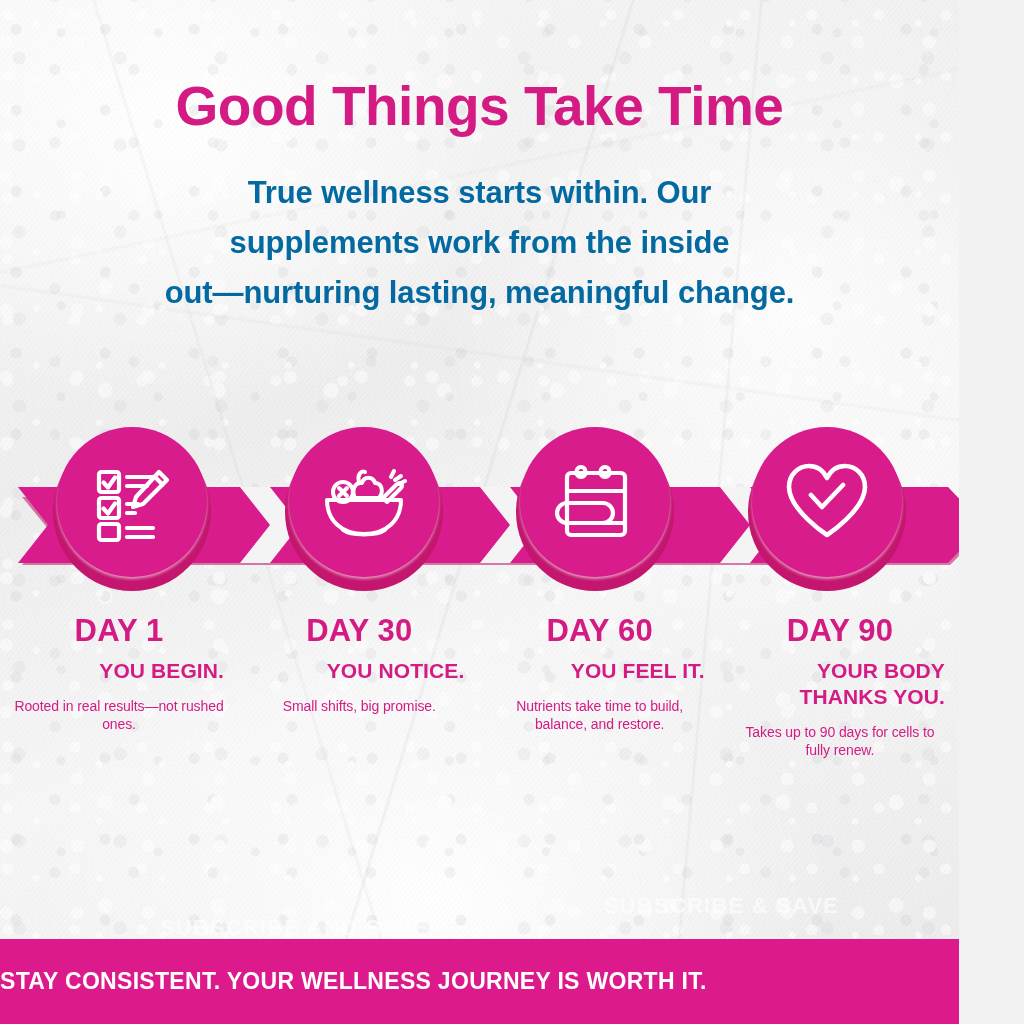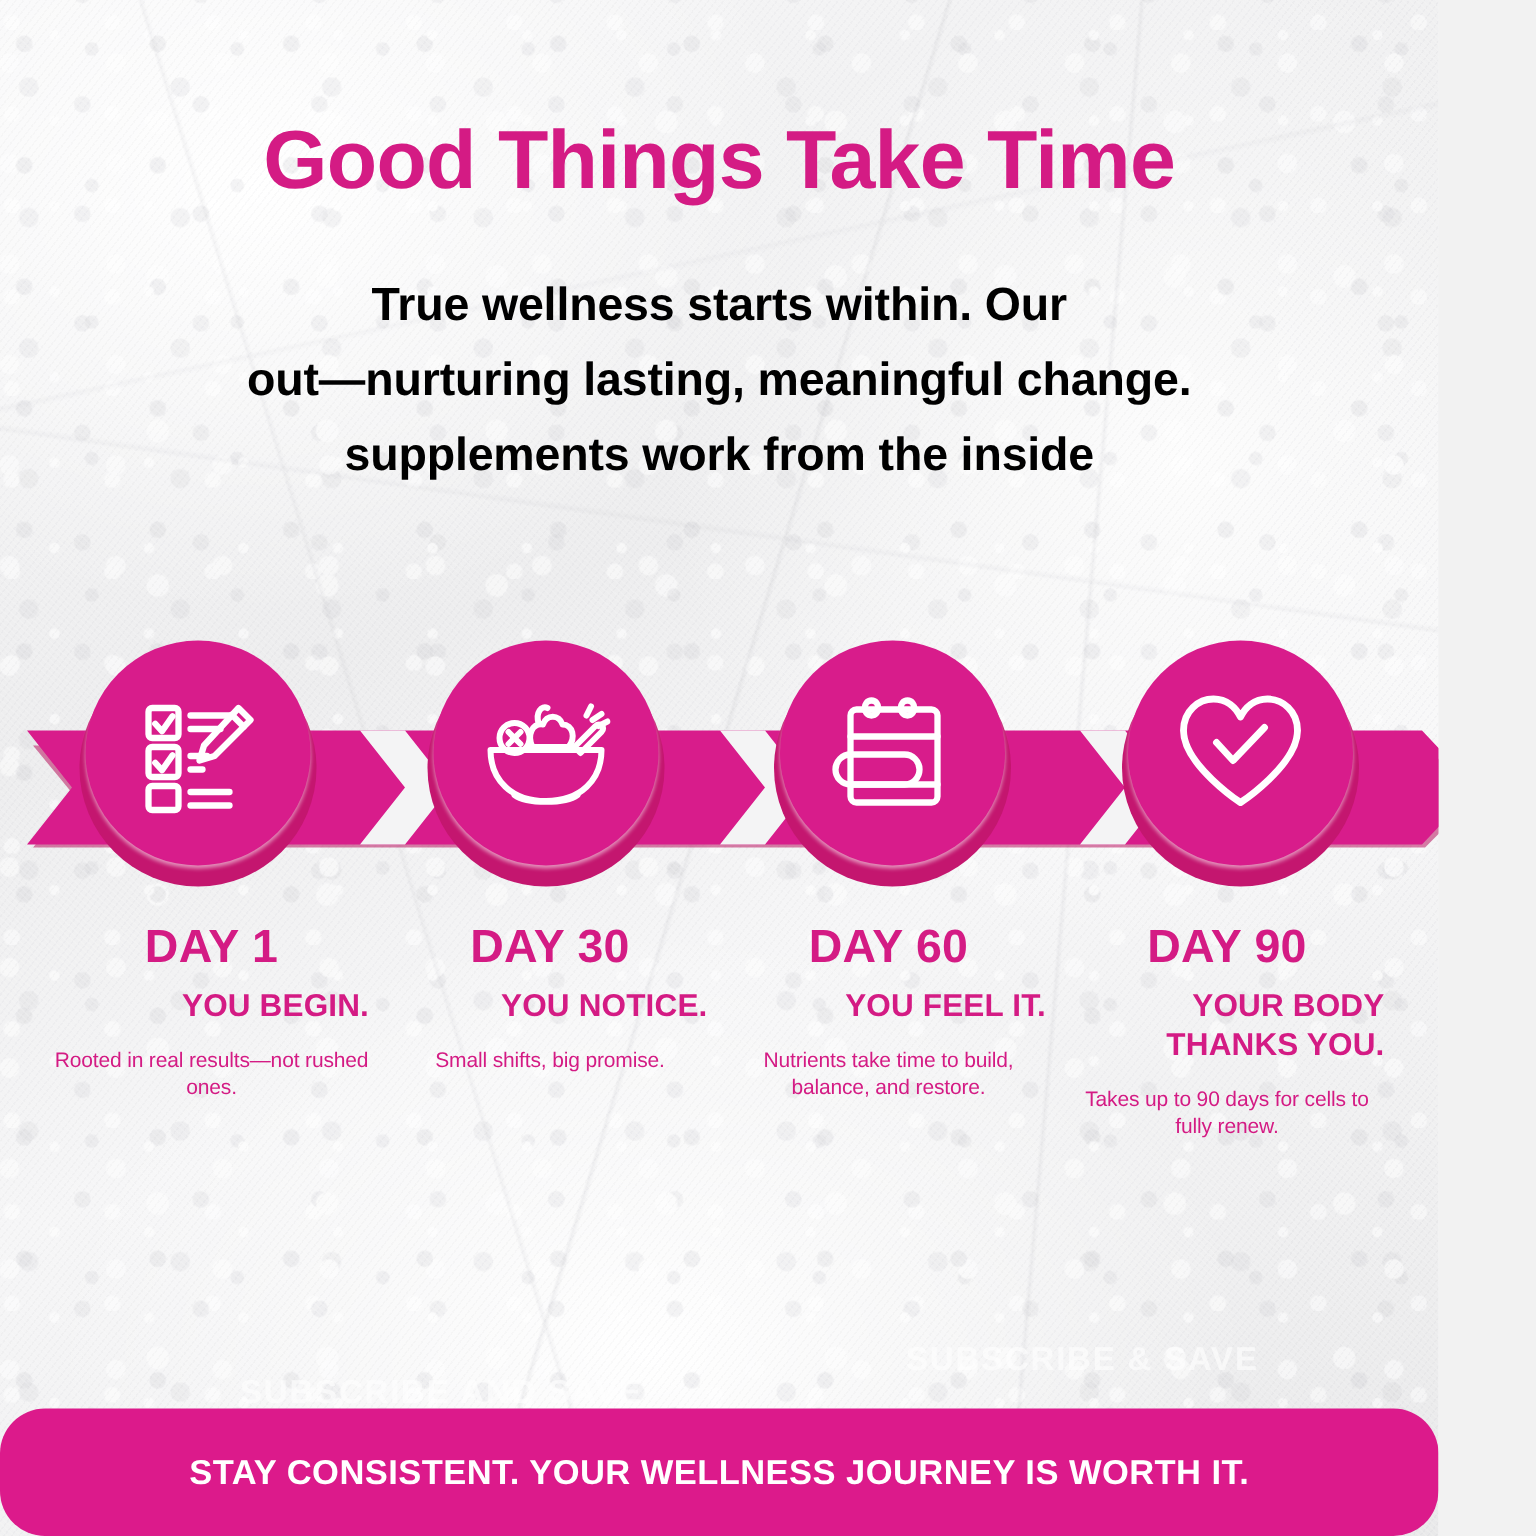--- a/index.html
+++ b/index.html
@@ -65,24 +65,24 @@
     text-align:center;
   }
   .title{
     font-size:55px;
     font-weight:700;
     letter-spacing:-.5px;
     color:#d41b84;
     line-height:1.05;
   }
   .subtitle{
-    margin-top:42px;
+    margin-top:32px;
     font-size:31px;
     font-weight:600;
-    color:#000000;
+    color:#0369a1;
     line-height:1.62;
     letter-spacing:-.1px;
   }
 
   
   .timeline{
     position:absolute;
     left:0; right:0;
     top:425px;
     height:200px;
@@ -129,21 +129,21 @@
   }
   .disc svg{ display:block; }
 
   
   .captions{
     position:absolute;
     left:0; right:0;
     top:612px;
     display:flex;
     justify-content:space-between;
-    padding:0 36px;
+    padding:0 14px;
   }
   .caption{
     width:210px;
     text-align:center;
     color:#d41b84;
   }
   .cap-day{
     font-size:31px;
     font-weight:700;
     letter-spacing:.2px;
@@ -183,21 +183,21 @@
   }
   .ghost-a{ left:160px; top:0;margin-top:22px; }
   .ghost-b{ left:604px; top:0; }
 
   
   .banner{
     position:absolute;
     left:0; right:0; bottom:0;
     height:85px;
     background:#dc1a8b;
-    display:flex; align-items:center; justify-content:center;border-radius:30px;
+    display:flex; align-items:center; justify-content:flex-start;
   }
   .banner-text{
     color:#ffffff;
     font-size:23px;
     font-weight:700;
     letter-spacing:.3px;
     text-align:center;
   }
 </style>
 </head>
@@ -207,22 +207,22 @@
 
   <div class="bg-base"></div>
   <div class="bg-noise"></div>
   <div class="bg-veins"></div>
   <div class="bg-grain"></div>
 
   <div class="head-wrap">
     <div class="title">Good Things Take Time</div>
     <div class="subtitle">
       <div>True wellness starts within. Our</div>
+      <div>supplements work from the inside</div>
       <div>out—nurturing lasting, meaningful change.</div>
-      <div>supplements work from the inside</div>
     </div>
   </div>
 
   <div class="timeline">
 
     <div class="ribbon">
       <svg viewBox="0 0 990 84" preserveAspectRatio="none" aria-hidden="true">
 
         <path d="M0,8 L28,42 L0,76 L928,76 L962,42 L928,8 Z" fill="#b8145f" opacity=".55" transform="translate(4,6)"></path>
 

